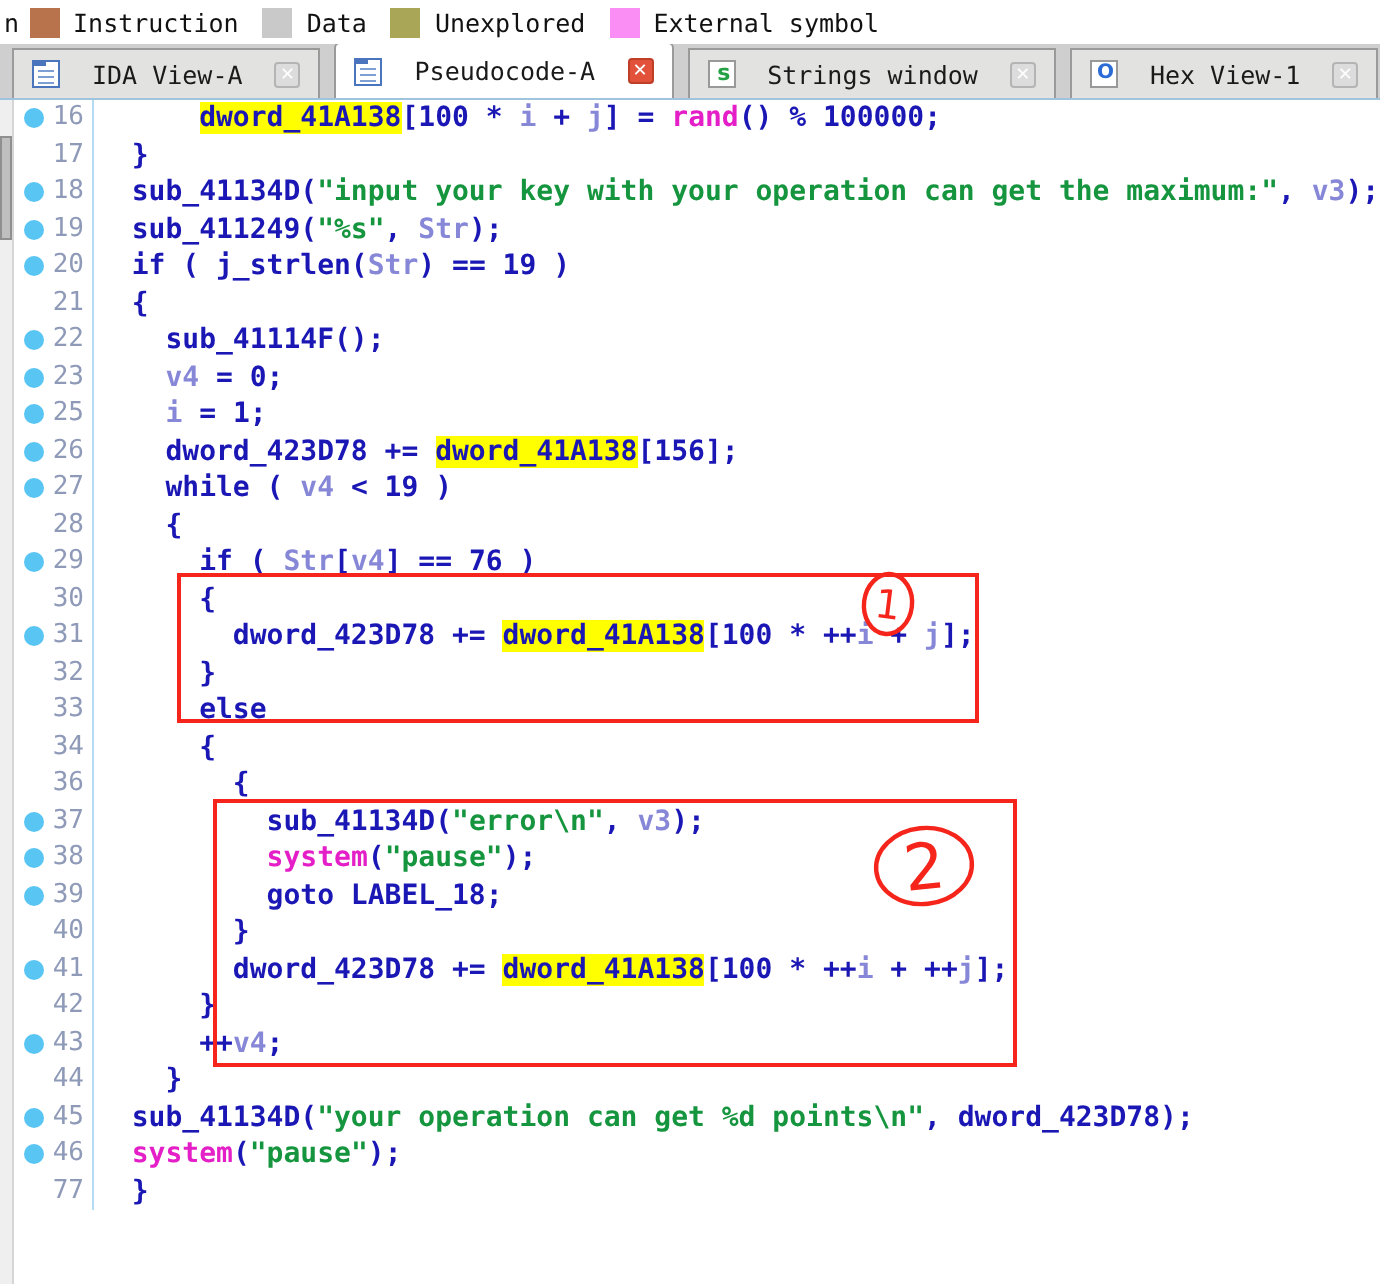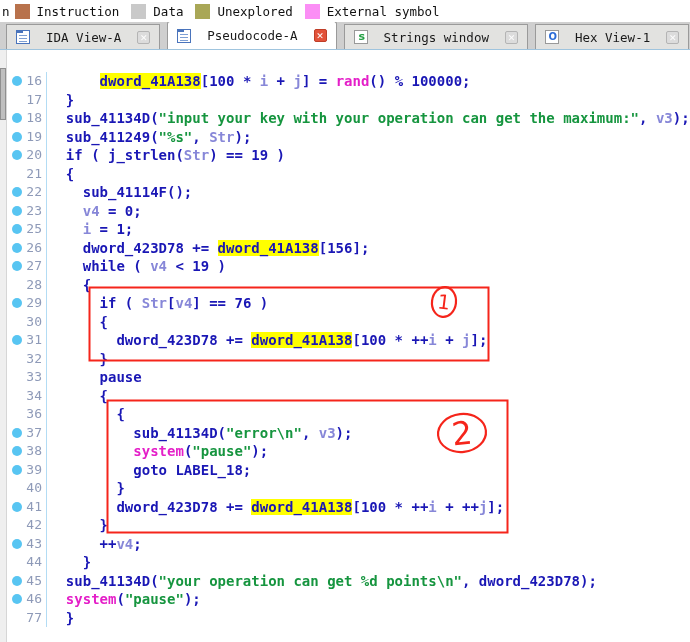--- a/index.html
+++ b/index.html
@@ -46,21 +46,21 @@
   .icon-strings{background:#fff;border:1px solid #999;}
   .icon-strings::after{content:"s";position:absolute;left:4px;top:-1px;color:#23a043;font-weight:bold;font-size:11px;font-family:"DejaVu Sans",sans-serif;}
   .icon-hex{background:#fff;border:1px solid #999;}
   .icon-hex::after{content:"O";position:absolute;left:2.5px;top:0;color:#2b6bd6;font-weight:bold;font-size:10px;font-family:"DejaVu Sans",sans-serif;}
   .icon-struct{background:#2e62c8;border-radius:2px;}
   .icon-struct::after{content:"A";position:absolute;left:4px;top:0.5px;color:#fff;font-weight:bold;font-size:10px;font-family:"DejaVu Sans",sans-serif;}
   
   .code-wrap{position:absolute;top:50px;left:0;width:690px;height:592px;background:#fff;}
   .left-strip{position:absolute;top:0;left:0;width:7px;height:592px;background:#efefef;border-right:1px solid #d6d6d6;box-sizing:border-box;z-index:3;}
   .thumb{position:absolute;top:18px;left:0px;width:6px;height:52px;background:#bfbfbf;border:1px solid #8f8f8f;box-sizing:border-box;}
-  #code-rows{position:absolute;top:0;left:7px;width:683px;z-index:2;margin-top:22px;}
+  #code-rows{position:absolute;top:0;left:7px;width:683px;z-index:2;}
   .row{display:flex;height:18.5px;white-space:pre;font-size:14px;font-weight:bold;line-height:18.5px;}
   .gutter{
     flex:0 0 40px;width:40px;border-right:1px solid var(--gutter_sep);position:relative;
     text-align:right;padding-right:4px;box-sizing:border-box;
     font-weight:400;font-size:13px;color:var(--lineno);
   }
   .dot{position:absolute;left:5px;top:4px;width:10px;height:10px;border-radius:50%;background:var(--dot);}
   .codeline{padding-left:2px;color:var(--navy);}
   .c-n{color:var(--navy);}
   .c-l{color:var(--local);}
@@ -144,21 +144,21 @@
       <div class="row"><span class="gutter"><span class="dot"></span><span class="lnum">22</span></span><span class="codeline"><span class="c-n">    sub_41114F();</span></span></div>
       <div class="row"><span class="gutter"><span class="dot"></span><span class="lnum">23</span></span><span class="codeline"><span class="c-n">    </span><span class="c-l">v4</span><span class="c-n"> = 0;</span></span></div>
       <div class="row"><span class="gutter"><span class="dot"></span><span class="lnum">25</span></span><span class="codeline"><span class="c-n">    </span><span class="c-l">i</span><span class="c-n"> = 1;</span></span></div>
       <div class="row"><span class="gutter"><span class="dot"></span><span class="lnum">26</span></span><span class="codeline"><span class="c-n">    dword_423D78 += </span><span class="c-h">dword_41A138</span><span class="c-n">[156];</span></span></div>
       <div class="row"><span class="gutter"><span class="dot"></span><span class="lnum">27</span></span><span class="codeline"><span class="c-n">    while ( </span><span class="c-l">v4</span><span class="c-n"> &lt; 19 )</span></span></div>
       <div class="row"><span class="gutter"><span class="lnum">28</span></span><span class="codeline"><span class="c-n">    {</span></span></div>
       <div class="row"><span class="gutter"><span class="dot"></span><span class="lnum">29</span></span><span class="codeline"><span class="c-n">      if ( </span><span class="c-l">Str</span><span class="c-n">[</span><span class="c-l">v4</span><span class="c-n">] == 76 )</span></span></div>
       <div class="row"><span class="gutter"><span class="lnum">30</span></span><span class="codeline"><span class="c-n">      {</span></span></div>
       <div class="row"><span class="gutter"><span class="dot"></span><span class="lnum">31</span></span><span class="codeline"><span class="c-n">        dword_423D78 += </span><span class="c-h">dword_41A138</span><span class="c-n">[100 * ++</span><span class="c-l">i</span><span class="c-n"> + </span><span class="c-l">j</span><span class="c-n">];</span></span></div>
       <div class="row"><span class="gutter"><span class="lnum">32</span></span><span class="codeline"><span class="c-n">      }</span></span></div>
-      <div class="row"><span class="gutter"><span class="lnum">33</span></span><span class="codeline"><span class="c-n">      pause</span></span></div>
+      <div class="row"><span class="gutter"><span class="lnum">33</span></span><span class="codeline"><span class="c-n">      else</span></span></div>
       <div class="row"><span class="gutter"><span class="lnum">34</span></span><span class="codeline"><span class="c-n">      {</span></span></div>
       <div class="row"><span class="gutter"><span class="lnum">36</span></span><span class="codeline"><span class="c-n">        {</span></span></div>
       <div class="row"><span class="gutter"><span class="dot"></span><span class="lnum">37</span></span><span class="codeline"><span class="c-n">          sub_41134D(</span><span class="c-s">"error\n"</span><span class="c-n">, </span><span class="c-l">v3</span><span class="c-n">);</span></span></div>
       <div class="row"><span class="gutter"><span class="dot"></span><span class="lnum">38</span></span><span class="codeline"><span class="c-n">          </span><span class="c-m">system</span><span class="c-n">(</span><span class="c-s">"pause"</span><span class="c-n">);</span></span></div>
       <div class="row"><span class="gutter"><span class="dot"></span><span class="lnum">39</span></span><span class="codeline"><span class="c-n">          goto LABEL_18;</span></span></div>
       <div class="row"><span class="gutter"><span class="lnum">40</span></span><span class="codeline"><span class="c-n">        }</span></span></div>
       <div class="row"><span class="gutter"><span class="dot"></span><span class="lnum">41</span></span><span class="codeline"><span class="c-n">        dword_423D78 += </span><span class="c-h">dword_41A138</span><span class="c-n">[100 * ++</span><span class="c-l">i</span><span class="c-n"> + ++</span><span class="c-l">j</span><span class="c-n">];</span></span></div>
       <div class="row"><span class="gutter"><span class="lnum">42</span></span><span class="codeline"><span class="c-n">      }</span></span></div>
       <div class="row"><span class="gutter"><span class="dot"></span><span class="lnum">43</span></span><span class="codeline"><span class="c-n">      ++</span><span class="c-l">v4</span><span class="c-n">;</span></span></div>
       <div class="row"><span class="gutter"><span class="lnum">44</span></span><span class="codeline"><span class="c-n">    }</span></span></div>

